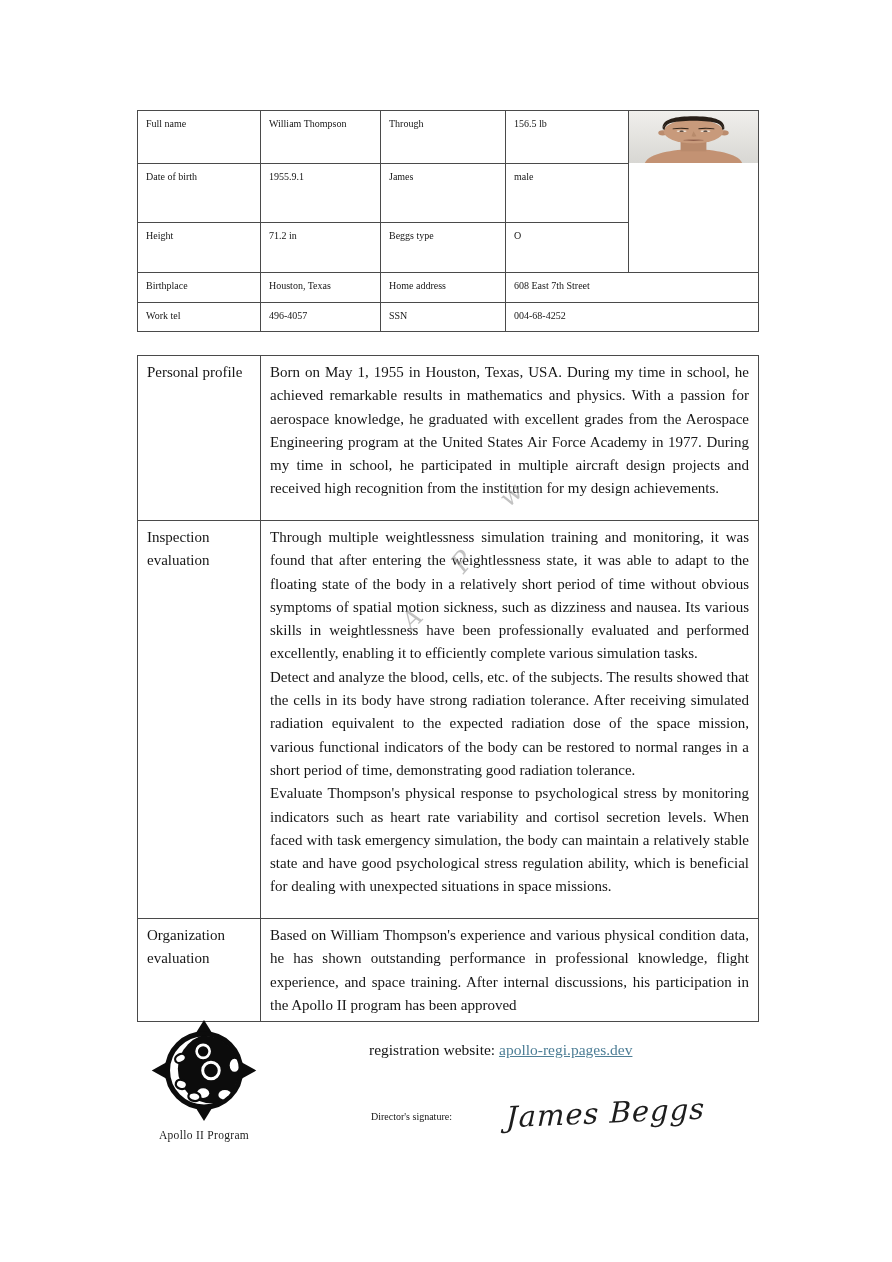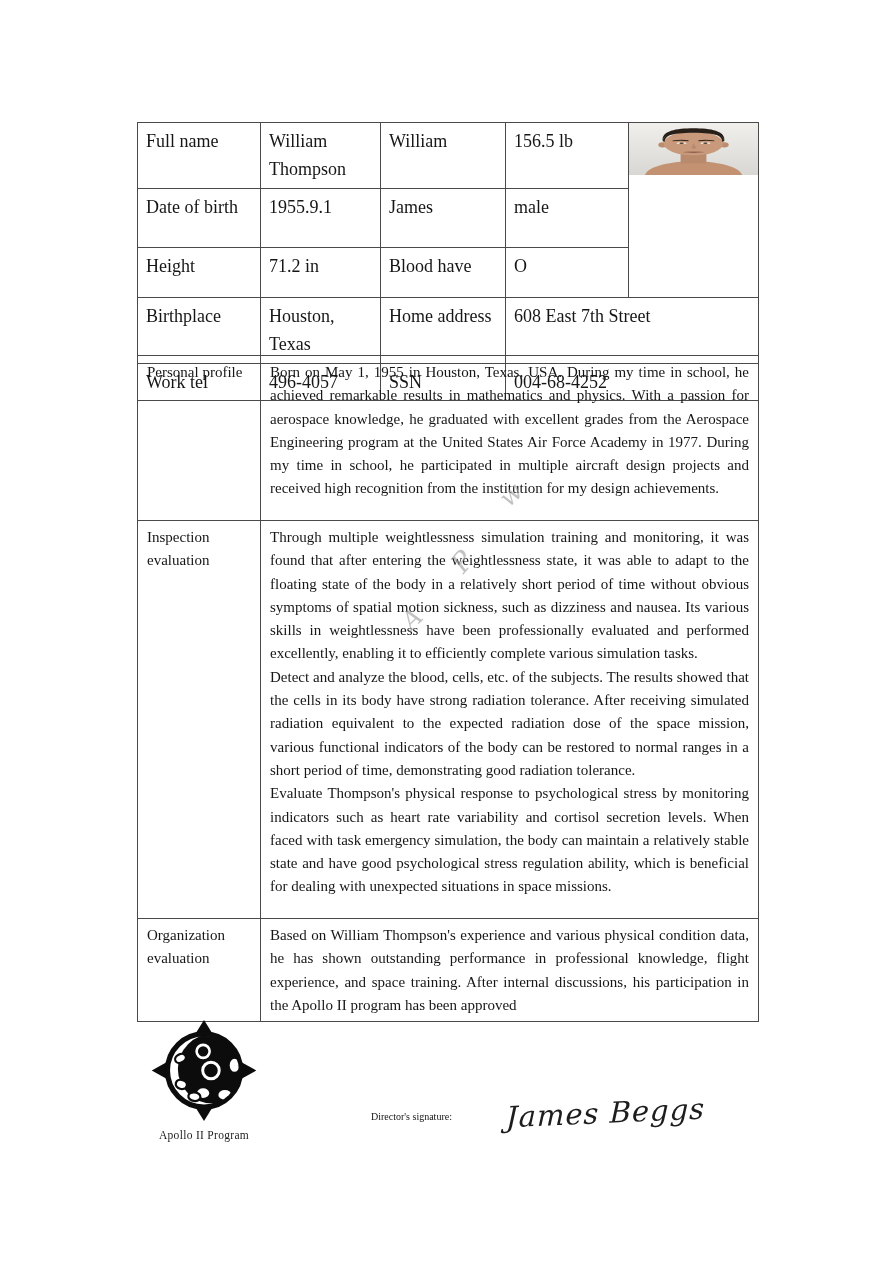--- a/index.html
+++ b/index.html
@@ -9,22 +9,22 @@
     width:892px; height:1262px;
     background:#ffffff;
     font-family:"Liberation Serif", serif;
     color:#161616;
     overflow:hidden;
   }
 
   
   table { border-collapse:collapse; table-layout:fixed; }
   #info-table {
-    position:absolute; left:137px; top:122px; width:621px;
-    font-size:18px;
+    position:absolute; left:137px; top:110px; width:621px;
+    font-size:10px;
   }
   #info-table td {
     border:1px solid #4a4a4a;
     vertical-align:top;
     padding:5px 8px 4px 8px;
     line-height:1.55;
   }
   #info-table td.photo-cell { padding:0; vertical-align:top; }
   #info-table tr.r1 td { height:53px; }
   #info-table tr.r2 td { height:59px; }
@@ -112,21 +112,21 @@
       <col style="width:123px">
         <col style="width:120px">
         <col style="width:125px">
         <col style="width:123px">
         <col style="width:130px">
     </colgroup>
     <tbody>
         <tr class="r1">
       <td>Full name</td>
       <td>William Thompson</td>
-      <td>William</td>
+      <td>Through</td>
       <td>156.5 lb</td>
       <td class="photo-cell" rowspan="3">
         <svg class="photo-svg" viewBox="0 0 130 160" preserveAspectRatio="none">
           <defs>
             <linearGradient id="bgGrad" x1="0" y1="0" x2="0" y2="1">
               <stop offset="0" stop-color="#f0efec"></stop>
               <stop offset="1" stop-color="#d8d7d3"></stop>
             </linearGradient>
           </defs>
           <rect x="0" y="0" width="130" height="160" fill="url(#bgGrad)"></rect>
@@ -163,21 +163,21 @@
     </tr>
     <tr class="r2">
       <td>Date of birth</td>
       <td>1955.9.1</td>
       <td>James</td>
       <td>male</td>
     </tr>
     <tr class="r3">
       <td>Height</td>
       <td>71.2 in</td>
-      <td>Blood have</td>
+      <td>Beggs type</td>
       <td>O</td>
     </tr>
     <tr class="r4">
       <td>Birthplace</td>
       <td>Houston, Texas</td>
       <td>Home address</td>
       <td colspan="2">608 East 7th Street</td>
     </tr>
     <tr class="r5">
       <td>Work tel</td>
@@ -242,19 +242,23 @@
         <ellipse cx="63" cy="84" rx="7" ry="5.5" fill="#ffffff"></ellipse>
       </g>
 
       <ellipse cx="37" cy="44" rx="6.5" ry="4.8" fill="#ffffff" stroke="#0c0c0c" stroke-width="2.6" transform="rotate(-28 37 44)"></ellipse>
       <ellipse cx="38" cy="74" rx="6.5" ry="5.2" fill="#ffffff" stroke="#0c0c0c" stroke-width="2.6" transform="rotate(18 38 74)"></ellipse>
       <ellipse cx="53" cy="88" rx="7" ry="5" fill="#ffffff" stroke="#0c0c0c" stroke-width="2.6" transform="rotate(8 53 88)"></ellipse>
     </svg>
     <div class="logo-caption">Apollo II Program</div>
   </div>
 
+  <div class="reg-line">
+    <span>registration website:</span>
+    <a>apollo-regi.pages.dev</a>
+  </div>
 
   <div class="sig-line">
     <span>Director's signature:</span>
   </div>
   <div class="signature">James Beggs</div>
 
 </div>
 
 </body></html>

